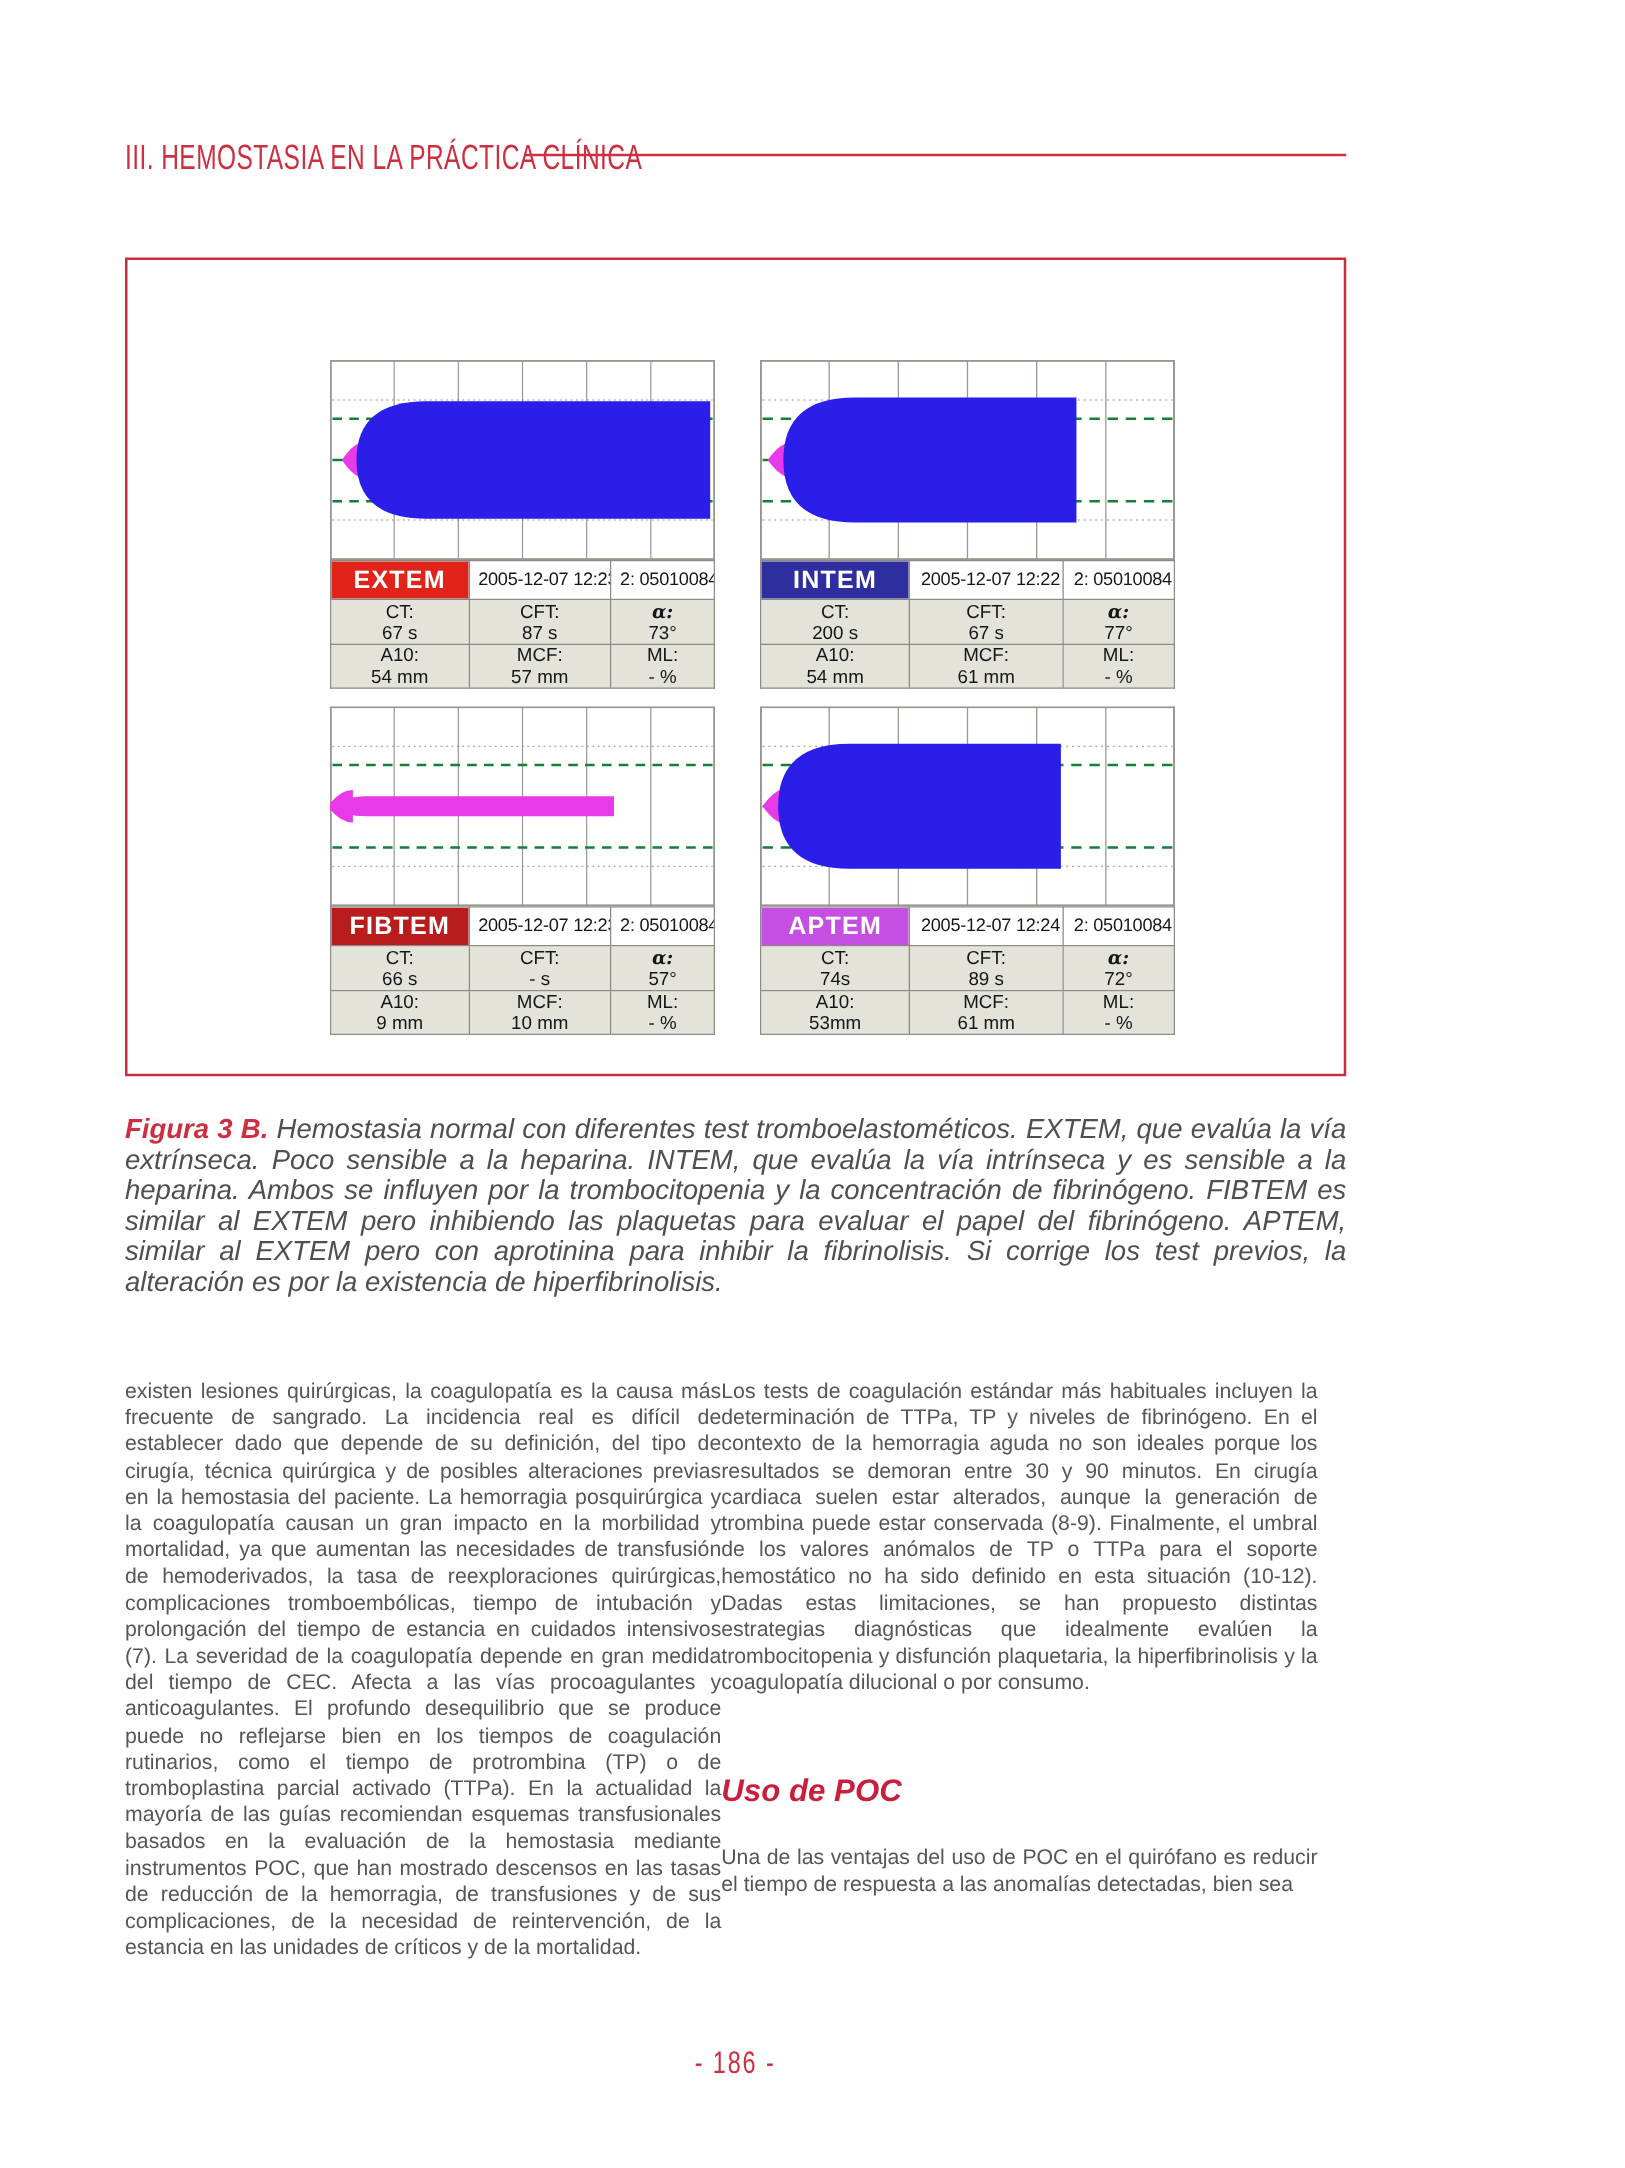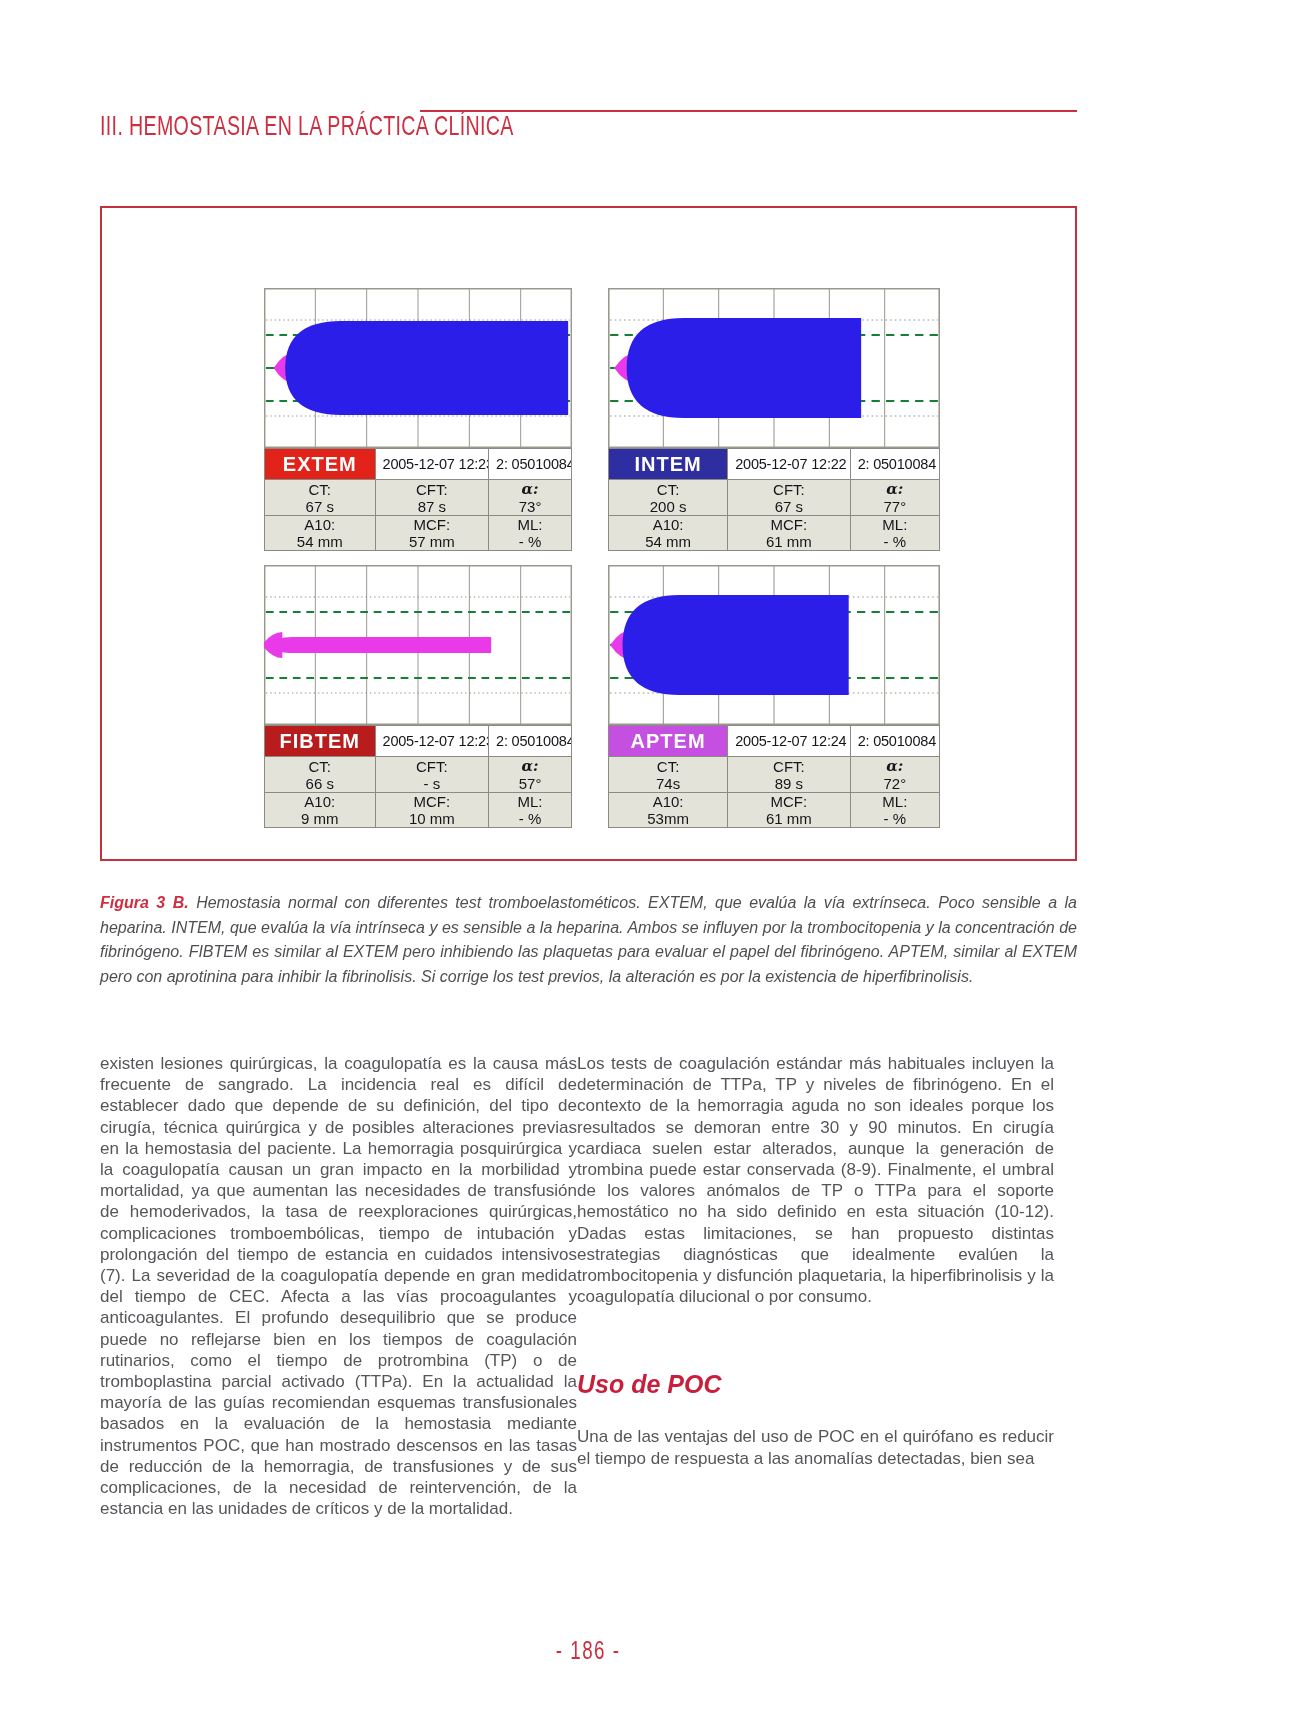--- a/index.html
+++ b/index.html
@@ -11,44 +11,44 @@
     --table-border:#8b8b83;
     --grid-line:#98988f;
   }
   *{box-sizing:border-box;}
   html,body{margin:0;padding:0;}
   body{width:1300px;height:1734px;background:#ffffff;font-family:"Liberation Sans",sans-serif;}
   .page{position:relative;width:1300px;height:1734px;background:#fff;overflow:hidden;}
   .content{position:absolute;left:100px;top:0;width:977px;}
 
   
-  .doc-header{display:flex;align-items:flex-start;margin-top:110px;height:32px;}
+  .doc-header{display:flex;align-items:center;margin-top:110px;height:32px;}
   .title-wrap{width:320px;white-space:nowrap;overflow:visible;}
   .doc-title{display:inline-block;transform:scaleX(.70);transform-origin:left bottom;
     font-size:28px;letter-spacing:.5px;color:var(--red);font-weight:400;}
   .head-rule{flex:1;border-bottom:2px solid var(--red);margin-bottom:4px;}
 
   
   .figure-box{margin-top:64px;height:655px;border:2px solid #c5303e;background:#fff;}
   .panels{display:grid;grid-template-columns:308px 332px;column-gap:36px;row-gap:14px;
     padding:80px 0 0 162px;}
   .panel svg{display:block;width:100%;height:160px;}
-  table.vals{width:100%;border-collapse:collapse;table-layout:fixed;color:#15161a;}
+  table.vals{width:100%;border-collapse:collapse;table-layout:fixed;color:#15161a;text-align:center;}
   table.vals td{border:1px solid var(--table-border);height:31px;padding:0;overflow:hidden;}
   tr.head td{background:#fff;}
   .t-label{display:flex;align-items:center;justify-content:center;height:100%;
     color:#fff;font-weight:bold;font-size:20px;letter-spacing:1px;}
   .t-date,.t-id{padding-left:7px;font-size:14.5px;letter-spacing:-.2px;white-space:nowrap;}
   tr.metric-row td{background:var(--table-bg);}
   .m-cell{display:flex;justify-content:space-between;align-items:center;padding:0 13px;
     font-size:15px;white-space:nowrap;flex-direction:column;}
   .m-label.alpha{font-family:"DejaVu Serif",serif;font-style:italic;font-weight:bold;}
 
   
-  .fig-caption{margin:30px 0 0 0;font-size:16px;line-height:24.5px;text-align:justify;
+  .fig-caption{margin:30px 0 0 0;font-size:22px;line-height:24.5px;text-align:justify;
     color:var(--caption-gray);font-style:italic;}
   .cap-label{color:var(--red);font-weight:bold;}
 
   
   .columns{display:flex;margin-top:64px;}
   .col{width:477px;font-size:17px;line-height:21.2px;color:var(--body-gray);text-align:justify;}
   .col p{margin:0;}
   .heading{font-size:25px;line-height:31px;font-weight:bold;color:var(--deep-red);
     text-align:left;margin:0 0 26px 0;max-width:435px;}
   .heading.second{margin-top:62px;font-style:italic;}

